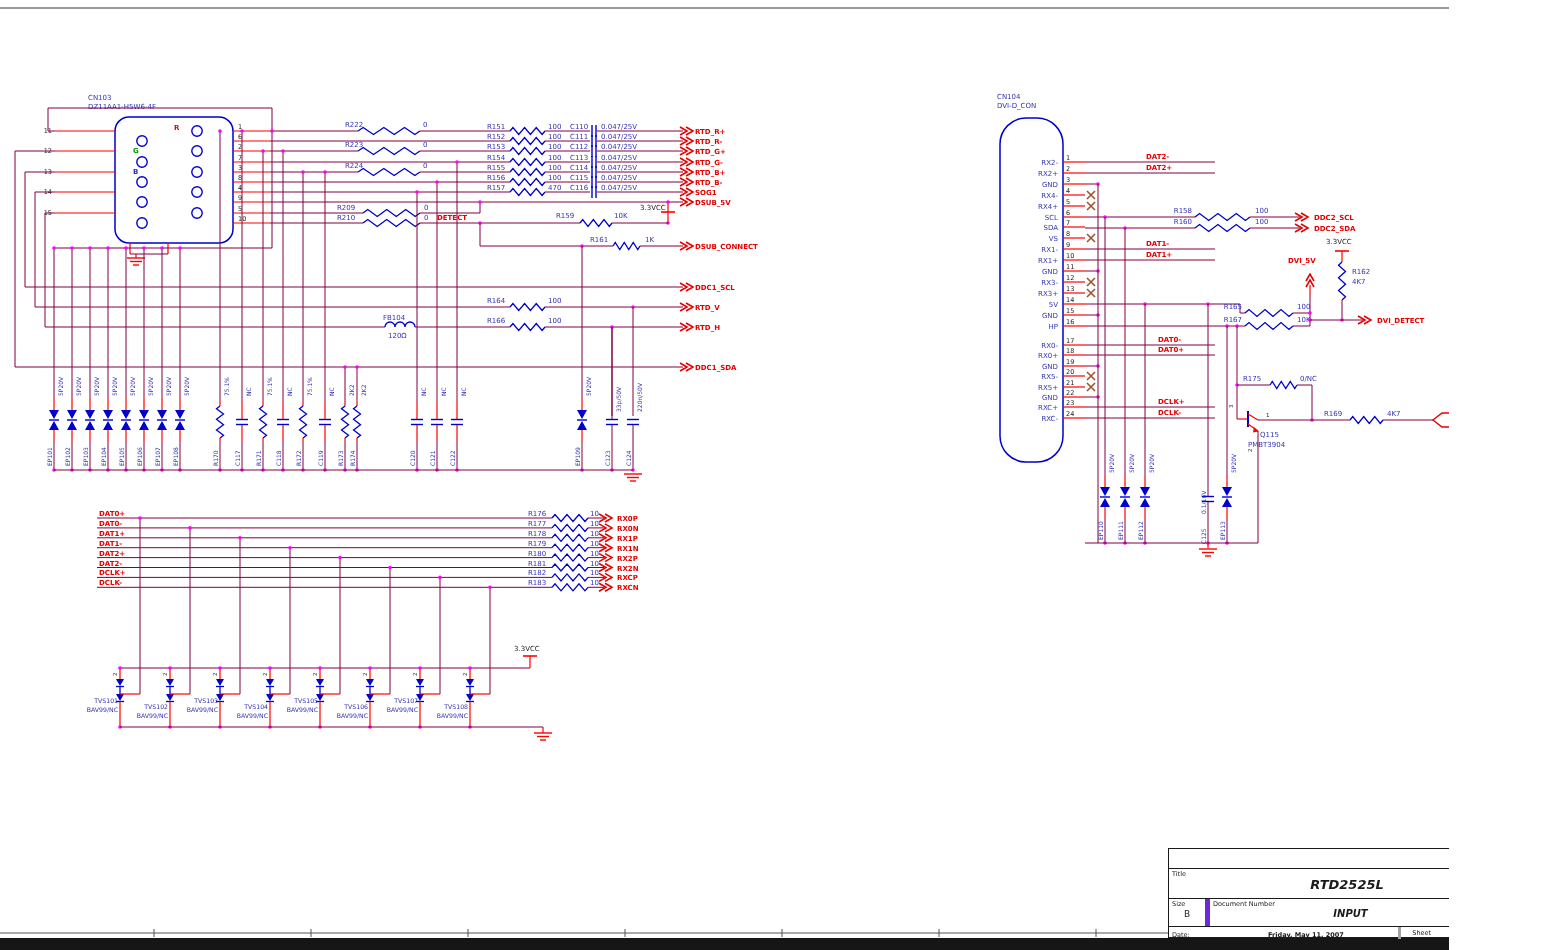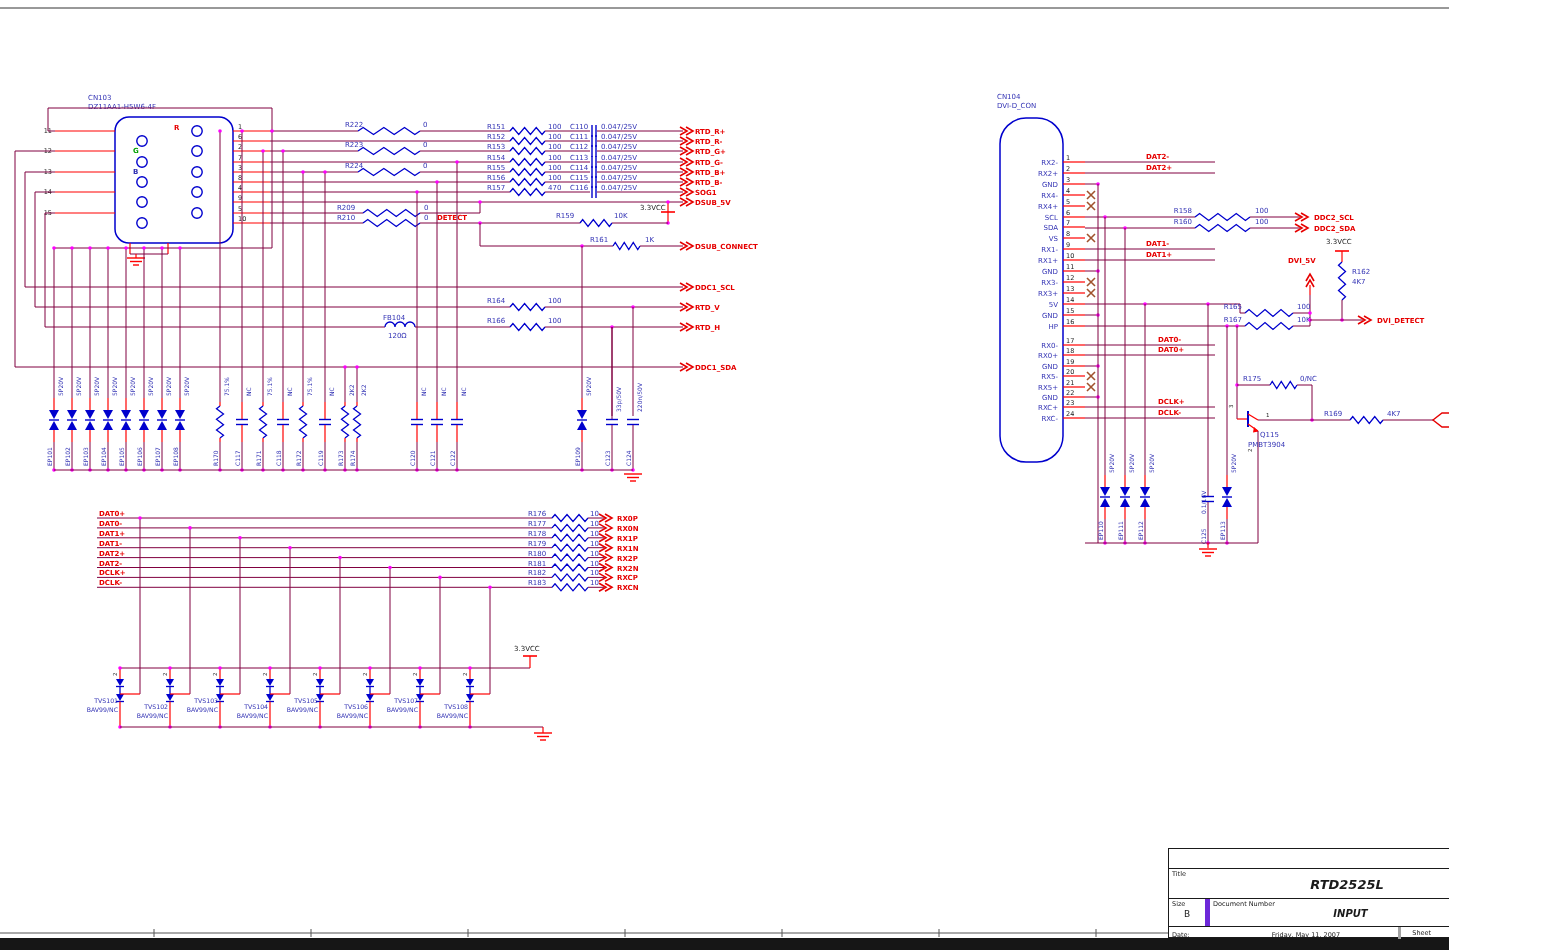--- a/index.html
+++ b/index.html
@@ -18,21 +18,21 @@
   .tb-r3{position:relative;height:27px;border-bottom:1px solid #1a1a1a;display:flex;}
   .tb-size{width:36px;border-right:5px solid #6d28d9;position:relative;}
   .tb-doc{flex:1;position:relative;}
   .tb-rev{width:30px;border-left:4px solid #4d7c0f;position:relative;text-decoration:underline;}
   .tb-cell-lab{position:absolute;left:3px;top:1px;}
   .tb-cell-val{position:absolute;left:0;right:0;top:10px;text-align:center;font-size:9px;}
   .tb-docval{position:absolute;left:0;right:0;top:9px;text-align:center;font-size:10px;
              font-weight:bold;font-style:italic;}
   .tb-r4{position:relative;height:12px;display:flex;align-items:flex-end;gap:12px;}
   .tb-date-lab{width:42px;padding-left:3px;border-right:0;}
-  .tb-date{width:160px;text-align:center;}
+  .tb-date{width:160px;text-align:center;font-weight:bold;}
   .tb-sheetzone{flex:1;border-left:3px solid #a3a3a3;height:100%;display:flex;
                 align-items:center;justify-content:space-around;margin-top:39px;}
 </style>
 </head>
 <body>
 
 <div id="root">
   <svg id="sch" width="1543" height="950" viewBox="0 0 1543 950" style="position:absolute;left:0;top:0;">
       <line x1="0" y1="8" x2="1528" y2="8" stroke="#333" stroke-width="1"></line>
       <line x1="1528" y1="8" x2="1528" y2="938" stroke="#444" stroke-width="1"></line>

